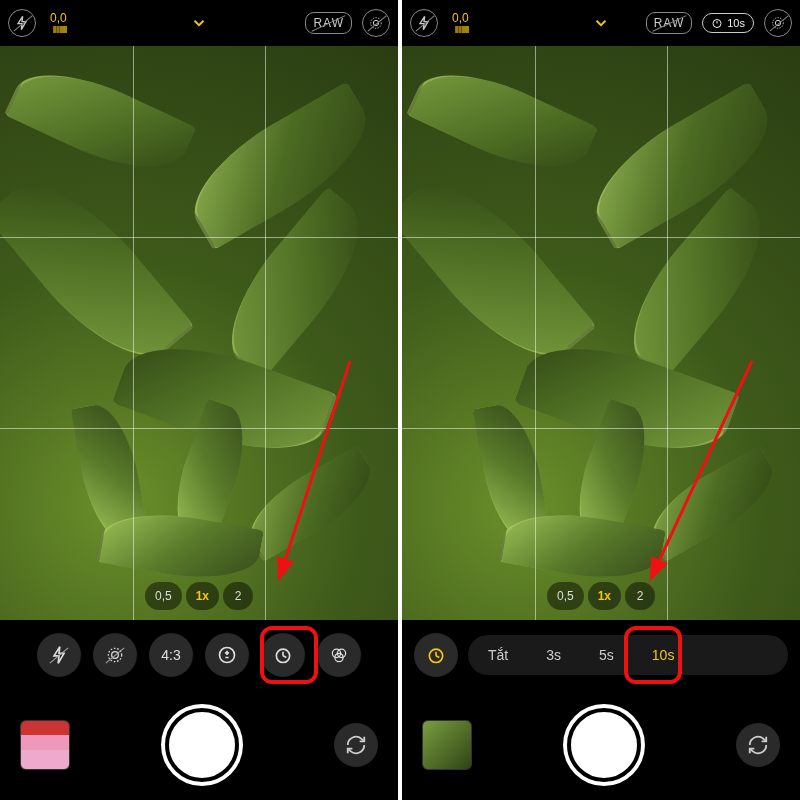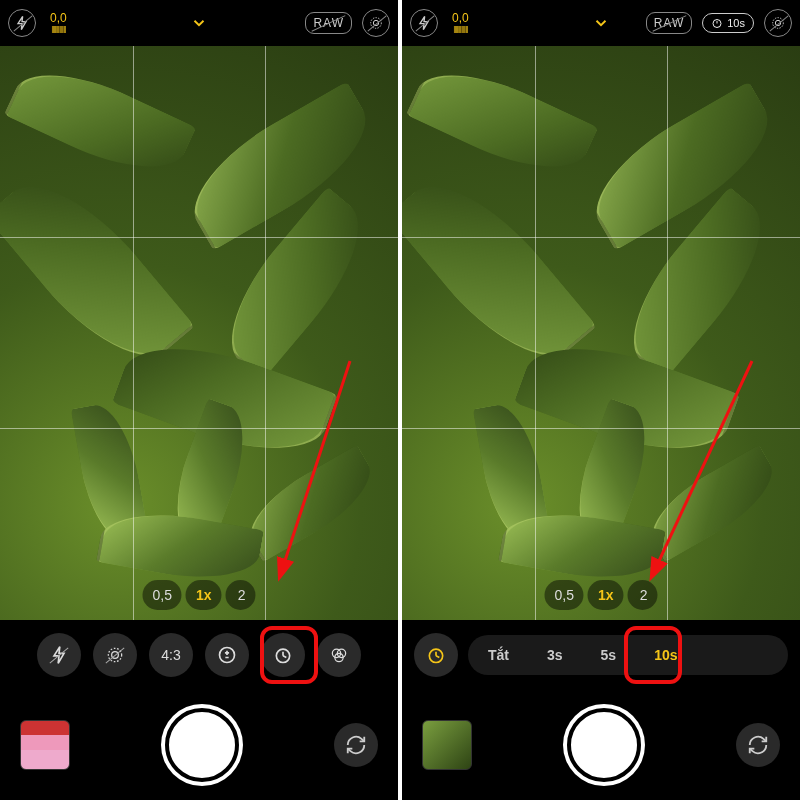--- a/index.html
+++ b/index.html
@@ -29,21 +29,21 @@
   }
   .top-left, .top-right { display: flex; align-items: center; gap: 10px; }
   .circ-icon {
     width: 28px; height: 28px;
     border: 1.5px solid #888; border-radius: 50%;
     display: flex; align-items: center; justify-content: center;
     color: #ccc; font-size: 14px;
     position: relative;
   }
   .exposure {
-    display: flex; flex-direction: column; align-items: center;
+    display: flex; flex-direction: column; align-items: flex-end;
     color: #f5c518; font-size: 12px;
     line-height: 1.1;
     margin-left: 4px;
   }
   .ruler { font-size: 8px; letter-spacing: -1px; color: #f5c518; }
   .chevron {
     position: absolute; left: 50%; top: 50%;
     transform: translate(-50%,-50%);
     width: 30px; height: 30px;
     border-radius: 50%;
@@ -99,24 +99,24 @@
   .gv2 { left:66.6%; top:0; bottom:0; width:1px; }
   .gh1 { top:33.3%; left:0; right:0; height:1px; }
   .gh2 { top:66.6%; left:0; right:0; height:1px; }
 
   .zoom-strip {
     position: absolute; bottom: 10px; left: 50%; transform: translateX(-50%);
     display: flex; gap: 4px;
   }
   .zoom-pill {
     background: rgba(0,0,0,0.45);
-    color: #ddd; font-size: 14px;
+    color: #ddd; font-size: 12px;
     border-radius: 18px;
     padding: 8px 10px; min-width: 30px;
-    text-align: right;
+    text-align: center;
     line-height: 1;
   }
   .zoom-pill.active { color: #f5c518; font-weight: 700; }
 
   .controls-row {
     height: 70px; background: #000;
     display: flex; align-items: center; justify-content: center; gap: 12px;
     position: relative;
   }
   .ctrl {
@@ -132,21 +132,20 @@
   .timer-options-row {
     height: 70px; background: #000;
     display: flex; align-items: center; gap: 0;
     padding: 0 12px;
   }
   .opt-pill {
     background: #1a1a1a; border-radius: 24px;
     display: flex; align-items: center;
     padding: 8px 10px; gap: 18px;
     flex: 1;
-    font-weight: bold;
   }
   .opt {
     color: #ccc; font-size: 14px; padding: 4px 10px;
     border-radius: 12px;
   }
   .opt.active { color: #f5c518; }
 
   .shutter-row {
     height: 110px; background: #000;
     display: flex; align-items: center; justify-content: space-between;

